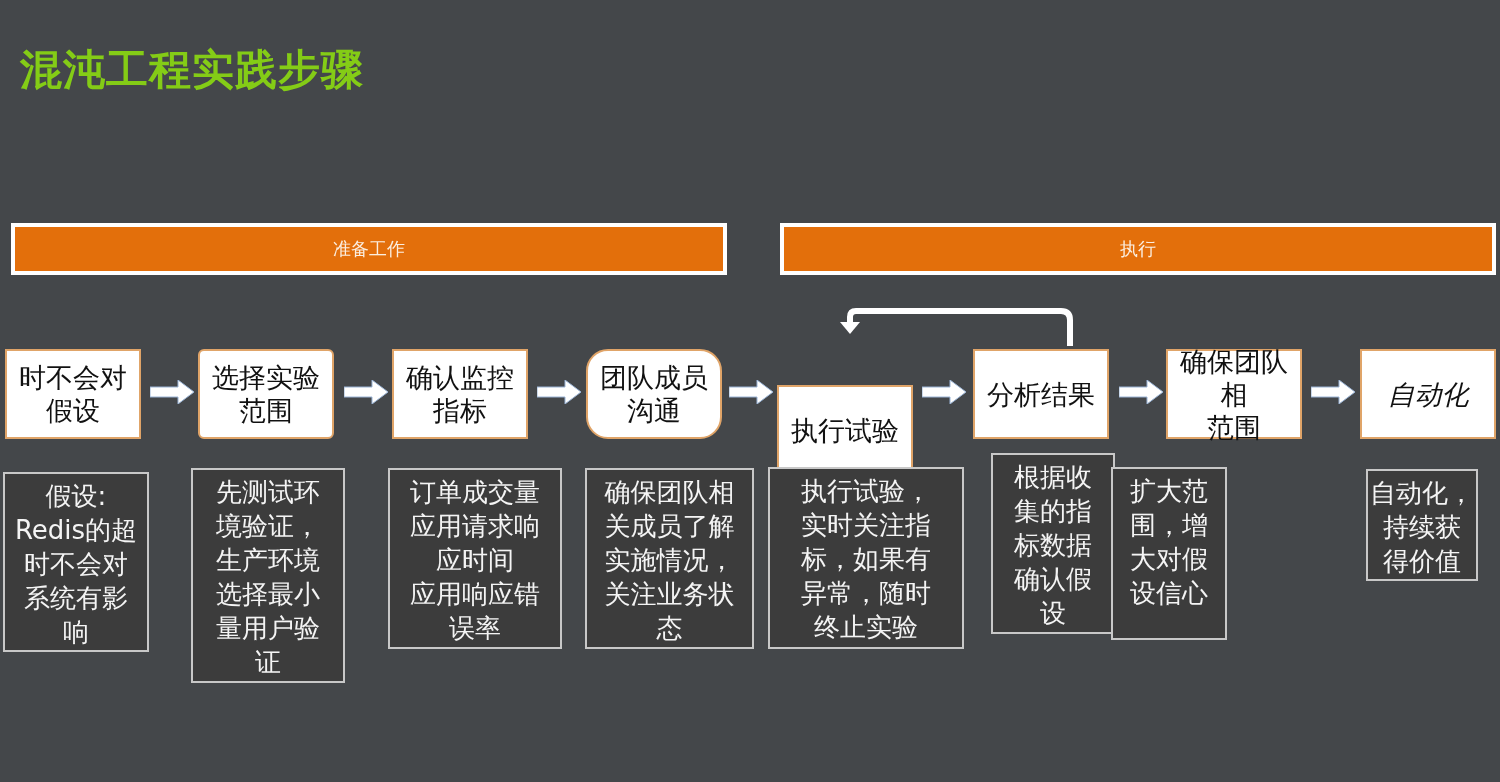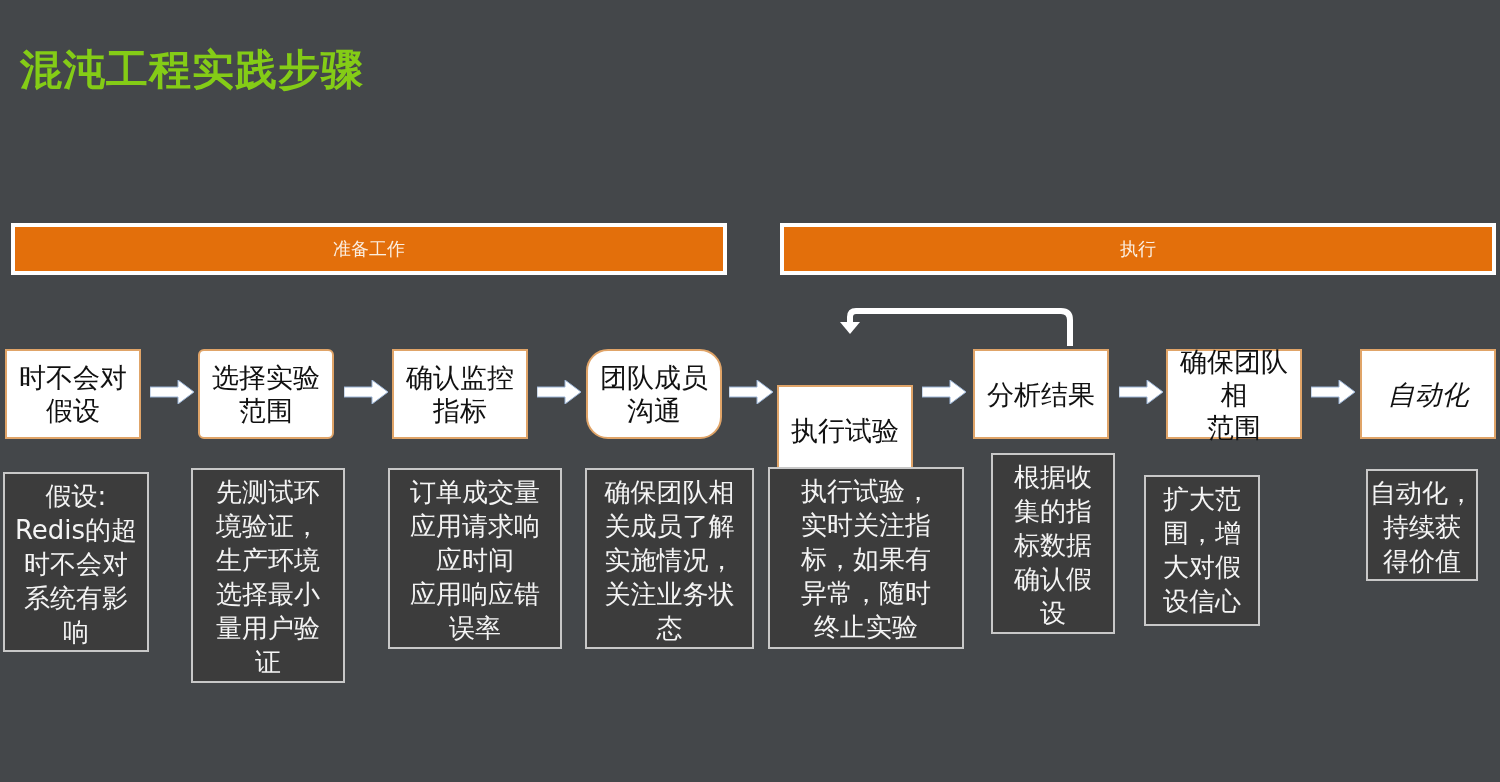--- a/index.html
+++ b/index.html
@@ -118,19 +118,19 @@
 <div class="desc" style="left:768px; top:467px; width:196px; height:182px;">执行试验，
 实时关注指
 标，如果有
 异常，随时
 终止实验</div>
 <div class="desc" style="left:991px; top:453px; width:124px; height:181px;">根据收
 集的指
 标数据
 确认假
 设</div>
-<div class="desc" style="left:1144px; top:467px; width:116px; height:151px;margin-top:8px;">扩大范
+<div class="desc" style="left:1111px; top:467px; width:116px; height:173px;">扩大范
 围，增
 大对假
 设信心</div>
 <div class="desc" style="left:1366px; top:469px; width:112px; height:112px;">自动化，
 持续获
 得价值</div>
 
 </body></html>

